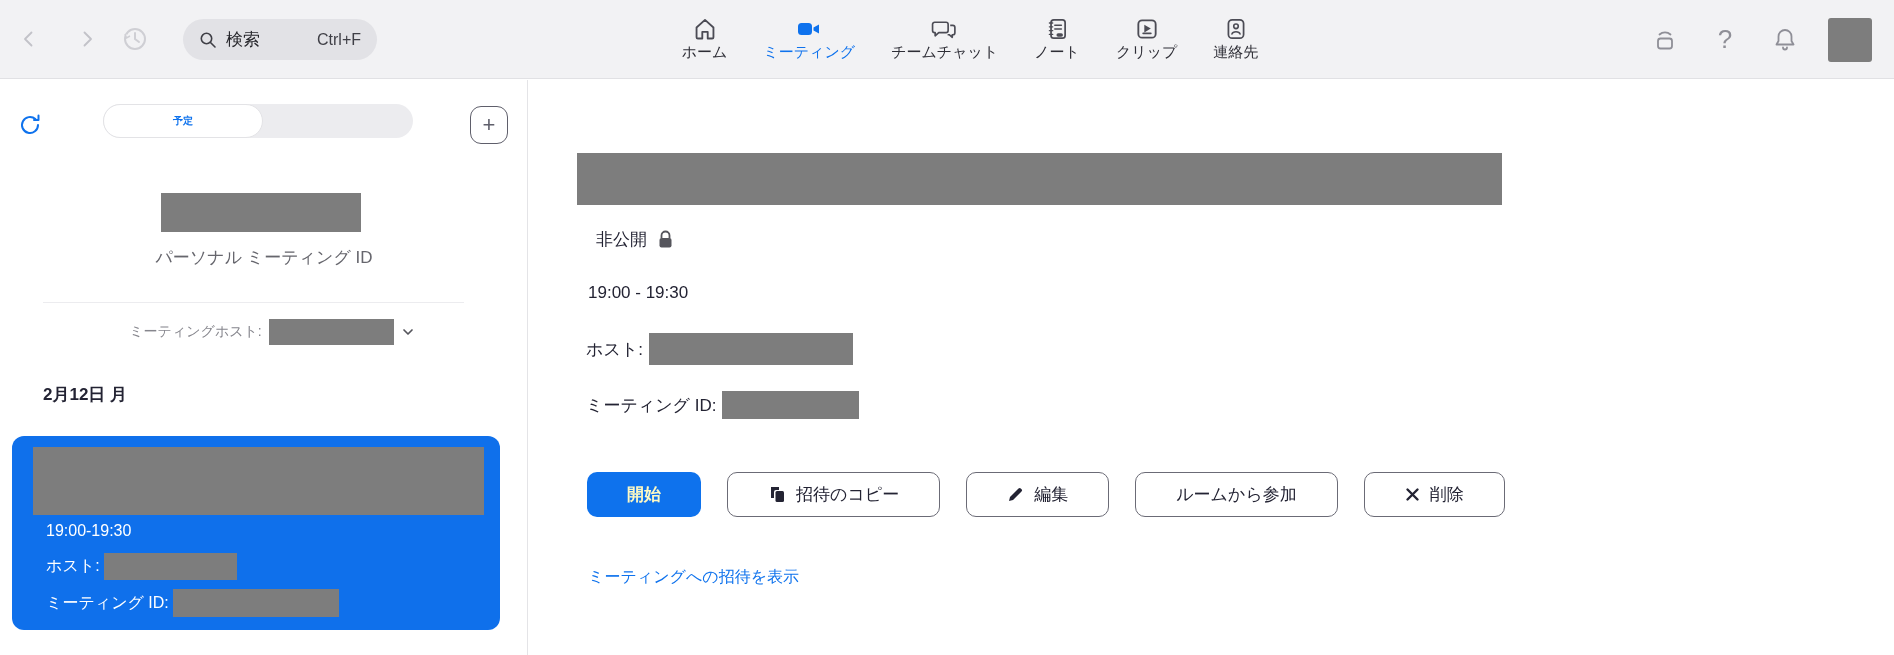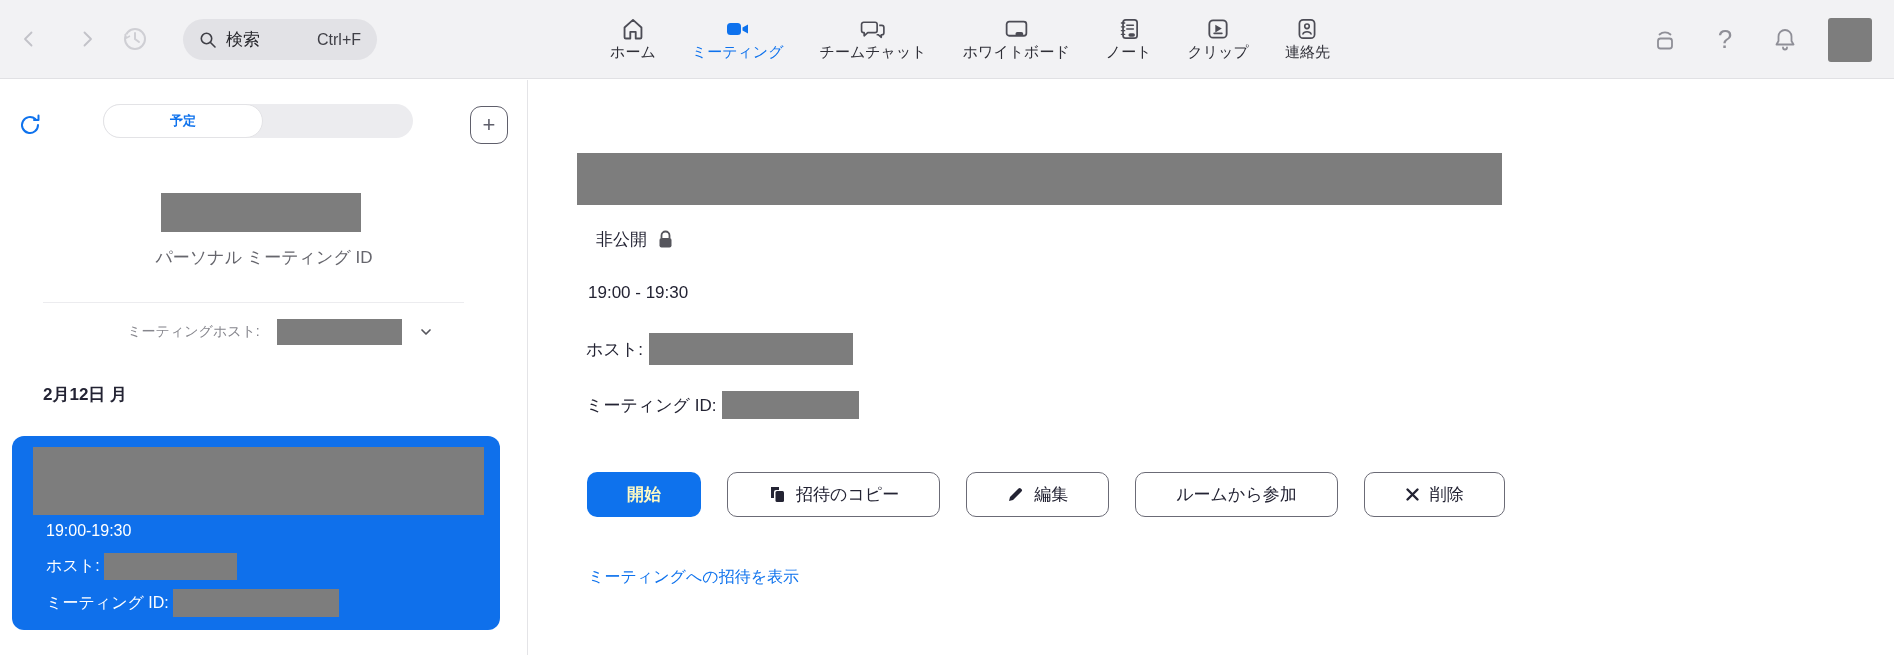--- a/index.html
+++ b/index.html
@@ -36,36 +36,36 @@
   .avatar { width:44px; height:44px; border-radius:3px; background:#7d7d7d; }
 
   
   .sidebar { position:absolute; left:0; top:80px; width:528px; height:575px;
              background:#fff; border-right:1px solid #e4e4e7; }
   .refresh-btn { position:absolute; left:14px; top:29px; width:32px; height:32px;
                  display:flex; align-items:center; justify-content:center; }
   .seg-control { position:absolute; left:103px; top:24px; width:310px; height:34px;
                  background:#ececef; border-radius:17px; display:flex; align-items:center; }
   .seg-item { height:34px; display:flex; align-items:center; justify-content:center;
-              font-size:13px; color:#55555b; border-radius:17px; cursor:pointer; }
+              font-size:10px; color:#55555b; border-radius:17px; cursor:pointer; }
   .seg-item.selected { background:#fff; color:#0e72ed; font-weight:bold;
                        width:160px; height:34px; border:1px solid #e3e3e6; }
   .seg-item.rest { flex:1; }
   .add-btn { position:absolute; left:470px; top:26px; width:38px; height:38px;
              border:1.6px solid #5f5f6b; border-radius:11px; background:#fff;
              display:flex; align-items:center; justify-content:center;
              font-size:22px; color:#5f5f6b; line-height:1; cursor:pointer; }
 
   .pmi-block { position:absolute; left:161px; top:113px; width:200px; height:39px; background:#7d7d7d; }
   .pmi-label { position:absolute; left:0; top:166px; width:528px; text-align:center;
                font-size:17px; color:#66666d; }
   .sidebar-divider { position:absolute; left:43px; top:222px; width:421px; height:1px; background:#ececef; }
 
-  .host-filter { position:absolute; left:16px; top:238px; width:528px; height:27px;
-                 display:flex; align-items:center; justify-content:center; gap:17px; }
+  .host-filter { position:absolute; left:8px; top:238px; width:528px; height:27px;
+                 display:flex; align-items:center; justify-content:center; gap:7px; }
   .host-filter .hf-label { font-size:14px; color:#86868d; }
   .hf-redact { width:125px; height:26px; background:#7d7d7d; }
 
   .date-header { position:absolute; left:43px; top:303px; font-size:17px; font-weight:bold; color:#232333; }
 
   .meeting-card { position:absolute; left:12px; top:356px; width:488px; height:194px;
                   background:#0f70eb; border-radius:12px; cursor:pointer; }
   .mc-title-redact { position:absolute; left:21px; top:11px; width:451px; height:68px; background:#7d7d7d; }
   .mc-time { position:absolute; left:34px; top:86px; font-size:16px; color:#fff; }
   .mc-row { position:absolute; left:34px; display:flex; align-items:center; gap:4px;
@@ -156,29 +156,20 @@
     <div class="nav-tab">
       <span class="ticon">
         <svg width="27" height="26" viewBox="0 0 26 24">
           <path d="M3.5 5.5 h11 a2 2 0 0 1 2 2 v6 a2 2 0 0 1 -2 2 h-7 l-3.5 3 v-3 h-.5 a2 2 0 0 1 -2 -2 v-6 a2 2 0 0 1 2 -2z" fill="none" stroke="#4c4c55" stroke-width="1.6" stroke-linejoin="round"></path>
           <path d="M18.5 8.5 h2.5 a2 2 0 0 1 2 2 v5 a2 2 0 0 1 -2 2 h-.5 v2.5 l-3 -2.5 h-1.5" fill="none" stroke="#4c4c55" stroke-width="1.6" stroke-linejoin="round"></path>
         </svg>
       </span>
       <span class="tlabel">チームチャット</span>
     </div>
 
-    <div class="nav-tab">
-      <span class="ticon">
-        <svg width="27" height="26" viewBox="0 0 26 24">
-          <rect x="3.5" y="5" width="19" height="13.5" rx="2.5" fill="none" stroke="#4c4c55" stroke-width="1.7"></rect>
-          <rect x="12" y="15" width="7.5" height="3.6" rx="1.8" fill="#4c4c55"></rect>
-        </svg>
-      </span>
-      <span class="tlabel">ホワイトボード</span>
-    </div>
 
     <div class="nav-tab">
       <span class="ticon">
         <svg width="26" height="26" viewBox="0 0 24 24">
           <rect x="6.5" y="3.5" width="13" height="17" rx="2.5" fill="none" stroke="#4c4c55" stroke-width="1.6"></rect>
           <path d="M10 8.5 h6 M10 12 h6" stroke="#4c4c55" stroke-width="1.5" stroke-linecap="round"></path>
           <path d="M5 6.5 h3 M5 10 h3 M5 13.5 h3 M5 17 h3" stroke="#4c4c55" stroke-width="1.3" stroke-linecap="round"></path>
           <rect x="11.5" y="16" width="6" height="3.2" rx="1.6" fill="#4c4c55"></rect>
         </svg>
       </span>

